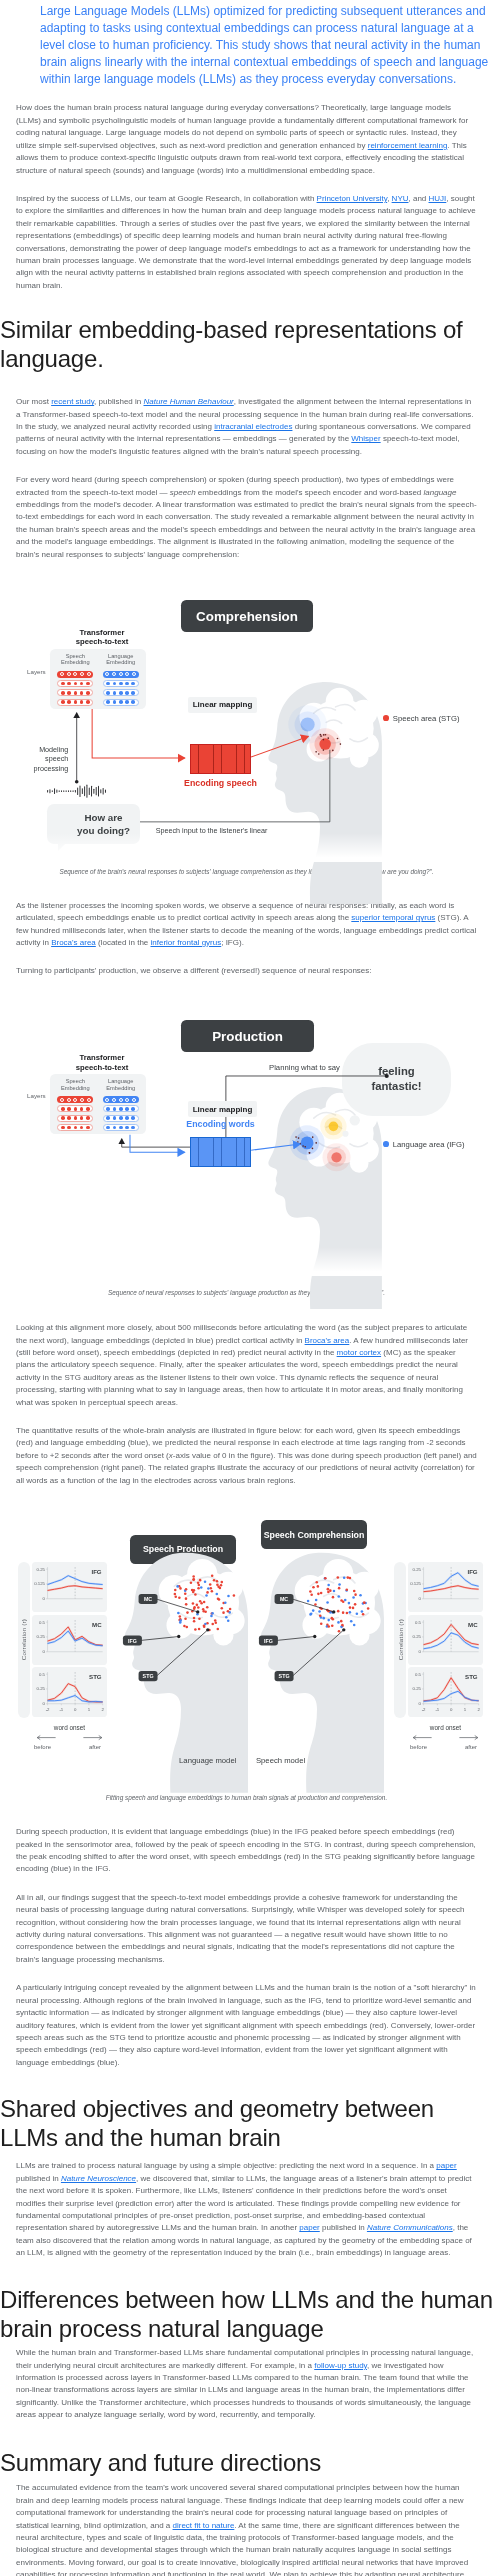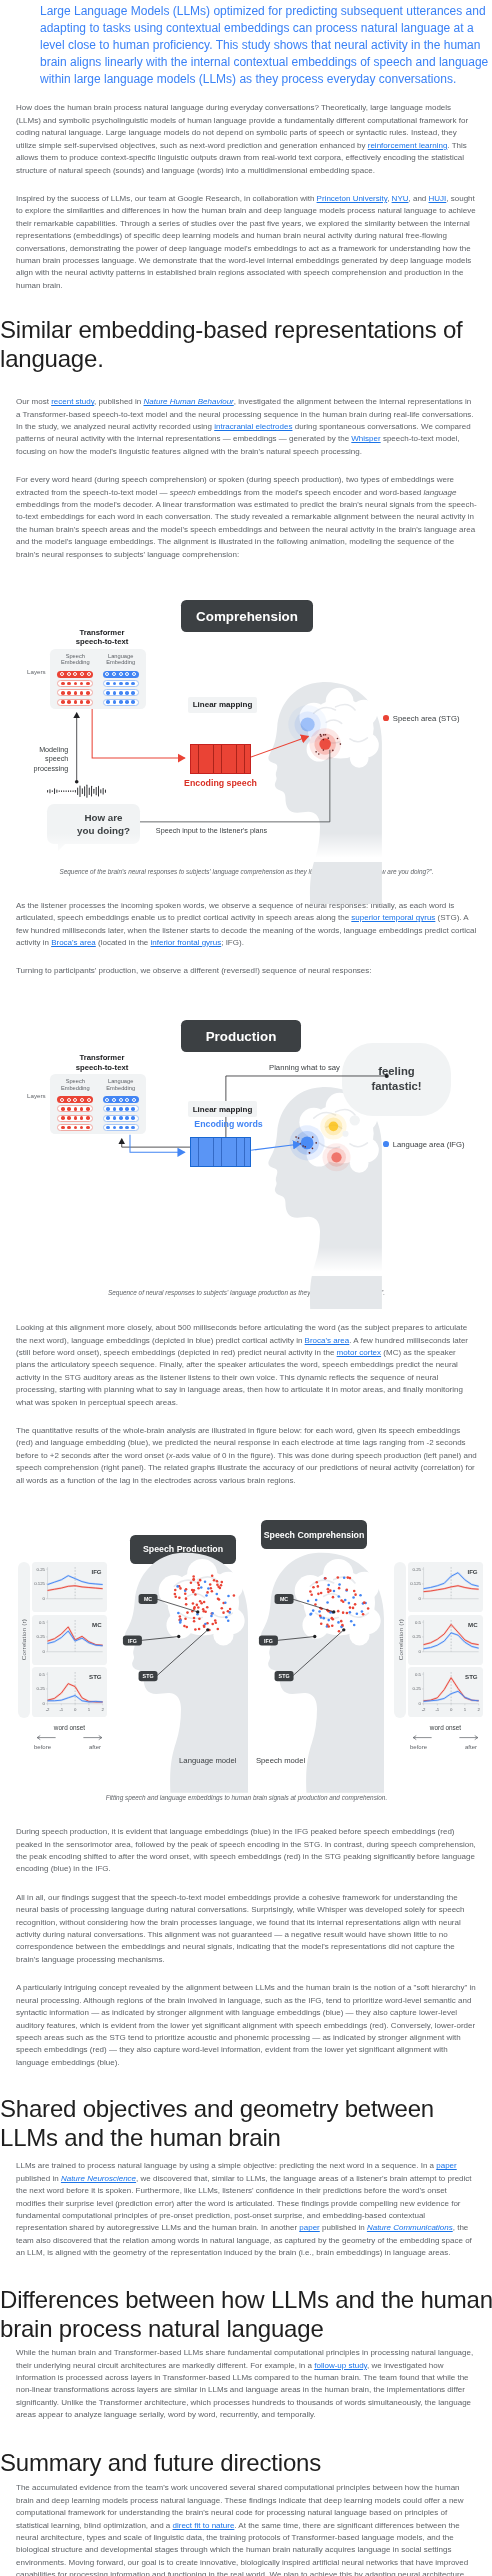--- a/index.html
+++ b/index.html
@@ -238,21 +238,21 @@
           <rect x="85.5" y="3.5999999999999996" width="1.8" height="20.8" rx="1" fill="#202124"></rect>
           <rect x="90" y="9.2" width="1.8" height="9.600000000000001" rx="1" fill="#202124"></rect>
           <rect x="94.5" y="6" width="1.8" height="16" rx="1" fill="#202124"></rect>
           <rect x="99" y="3.5999999999999996" width="1.8" height="20.8" rx="1" fill="#202124"></rect>
           <rect x="103.5" y="10" width="1.8" height="8" rx="1" fill="#202124"></rect>
           <rect x="108" y="7.6" width="1.8" height="12.8" rx="1" fill="#202124"></rect>
           <rect x="112.5" y="10.8" width="1.8" height="6.4" rx="1" fill="#202124"></rect>
         </svg></div>
     <div class="bubble" style="left:47px;top:225px;width:73px;height:40px">How are
 you doing?</div>
-    <div class="inlabel" style="left:134px;top:247px;width:155px">Speech input to the listener's plans</div>
+    <div class="inlabel" style="left:134px;top:247px;width:155px">Speech input to the listener's linear</div>
     <div class="legend" style="left:383px;top:135px">
       <span class="dot red"></span>
       <span>Speech area (STG)</span>
     </div>
     <div class="fade"></div>
   </div>
   <p class="cap" style="margin-top:6.2px">Sequence of the brain's neural responses to subjects' language comprehension as they listen to the sentence “How are you doing?”.</p>
 
   <p class="body" style="margin-top:25px">As the listener processes the incoming spoken words, we observe a sequence of neural responses: Initially, as each word is articulated, speech embeddings enable us to predict cortical activity in speech areas along the <a class="lnk" href="#">superior temporal gyrus</a> (STG). A few hundred milliseconds later, when the listener starts to decode the meaning of the words, language embeddings predict cortical activity in <a class="lnk" href="#">Broca's area</a> (located in the <a class="lnk" href="#">inferior frontal gyrus</a>; IFG).</p>
   <p class="body" style="margin-top:12.4px">Turning to participants' production, we observe a different (reversed!) sequence of neural responses:</p>
@@ -308,21 +308,21 @@
             <path d="M0,0 L8,4.5 L0,9 Z" fill="#202124"></path>
           </marker>
       </defs>
       <circle cx="688" cy="214" r="10" fill="#f1f3f4"></circle>
       <circle cx="670" cy="240" r="6" fill="#f1f3f4"></circle>
       <path d="M750,128 L438,128 L438,266 L236,266 L236,250" stroke="#202124" stroke-width="1.5" fill="none" marker-end="url(#arK2)"></path>
       <circle cx="750" cy="128" r="4" fill="#202124"></circle>
       <path d="M252,242 L252,276 L358,276" stroke="#4285f4" stroke-width="2" fill="none" marker-end="url(#arB)"></path>
       <path d="M487,272 L582,260" stroke="#4285f4" stroke-width="2" fill="none" marker-end="url(#arB)"></path>
     </svg>
-    <div class="badge big" style="left:181px;top:10.3px;width:120px;height:32px">Production</div>
+    <div class="badge big" style="left:181px;top:10.3px;width:133px;height:32px">Production</div>
     <div class="flabel" style="left:61px;top:43px;width:82px">Transformer
 speech-to-text</div>
     <div class="epanel" style="left:50px;top:64px;width:96px;height:60px">
       <div class="ecol">
         <div class="ehead">Speech
 Embedding</div>
         <div>
             <div class="pillrow pill-solid red">
               <span class="d"></span>
               <span class="d"></span>
@@ -384,21 +384,21 @@
               <span class="d"></span>
               <span class="d"></span>
               <span class="d"></span>
             </div>
           </div>
       </div>
     </div>
     <div class="slabel" style="left:27px;top:82px">Layers</div>
     <div class="inlabel" style="left:227px;top:53px;width:155px;font-size:7.7px">Planning what to say</div>
     <div class="lbox" style="left:188px;top:91px;width:69px;height:16.5px">Linear mapping</div>
-    <div class="enc blue" style="left:182px;top:109px;width:93px">Encoding words</div>
+    <div class="enc blue" style="left:174px;top:109px;width:93px">Encoding words</div>
     <div class="grid blue" style="left:190px;top:127px"></div>
     <div class="legend" style="left:383px;top:130px">
       <span class="dot blue"></span>
       <span>Language area (IFG)</span>
     </div>
     <div class="fade"></div>
   </div>
   <p class="cap" style="margin-top:13.4px">Sequence of neural responses to subjects' language production as they answer “feeling fantastic”.</p>
 
   <p class="body" style="margin-top:26px">Looking at this alignment more closely, about 500 milliseconds before articulating the word (as the subject prepares to articulate the next word), language embeddings (depicted in blue) predict cortical activity in <a class="lnk" href="#">Broca's area</a>. A few hundred milliseconds later (still before word onset), speech embeddings (depicted in red) predict neural activity in the <a class="lnk" href="#">motor cortex</a> (MC) as the speaker plans the articulatory speech sequence. Finally, after the speaker articulates the word, speech embeddings predict the neural activity in the STG auditory areas as the listener listens to their own voice. This dynamic reflects the sequence of neural processing, starting with planning what to say in language areas, then how to articulate it in motor areas, and finally monitoring what was spoken in perceptual speech areas.</p>

